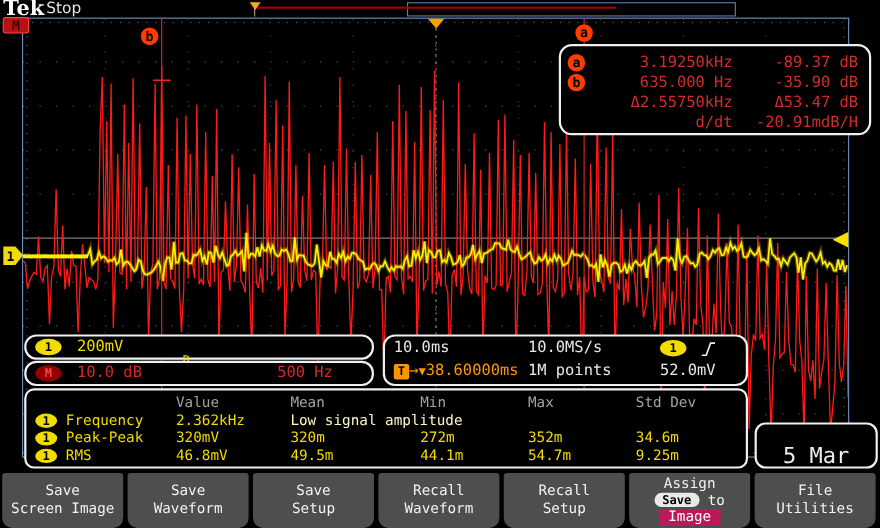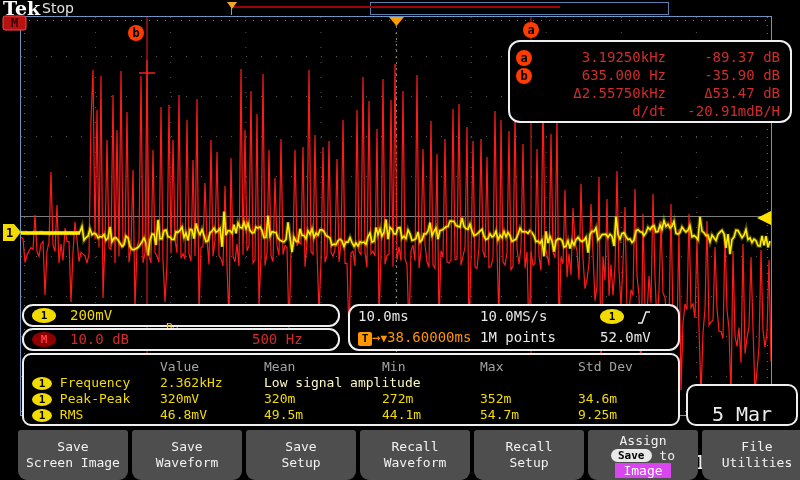--- a/index.html
+++ b/index.html
@@ -41,27 +41,27 @@
   .orange{color:#ff9500;}
   .t-icon{display:inline-block;width:14px;height:14px;background:#ff9500;color:#000;font-weight:bold;
           font-size:11px;line-height:14px;text-align:center;border-radius:2px;}
   
   .rec-bar{left:370px;top:2px;width:297px;height:11px;border:1px solid #5a7fb0;z-index:6;}
   .rec-line{left:233px;top:6px;width:327px;height:2px;background:#9c0505;z-index:6;}
   .trig-pos-marker{left:227px;top:2px;width:0;height:0;border-left:5px solid transparent;
           border-right:5px solid transparent;border-top:7px solid #f5a623;z-index:7;}
   .trig-pos-stem{left:231px;top:2px;width:1px;height:13px;background:#b49b6a;z-index:6;}
   
-  .menu{position:absolute;left:16px;top:430px;width:772px;height:50px;z-index:7;}
+  .menu{position:absolute;left:0;top:430px;width:772px;height:50px;z-index:7;}
   .mbtn{position:absolute;top:0;width:110px;height:50px;background:#4e4e4e;border-radius:3px 3px 9px 9px;
         color:#f2f2f2;font-size:13px;text-align:center;display:flex;flex-direction:column;
         justify-content:center;line-height:16px;cursor:pointer;}
   .save-pill{display:inline-block;background:#e9e9e9;color:#000;font-weight:bold;font-size:11px;
         border-radius:8px;padding:0 7px;line-height:13px;vertical-align:1px;}
-  .img-hl{display:inline-block;background:#d946ef;color:#fff;padding:0 8px;line-height:15px;}
+  .img-hl{display:inline-block;background:#be185d;color:#fff;padding:0 8px;line-height:15px;}
 </style>
 </head>
 <body>
 
 <div id="screen">
 
   <svg id="wave-svg" width="800" height="480">
     <defs>
         <clipPath id="gclip">
           <rect x="21" y="17" width="750" height="398"></rect>

